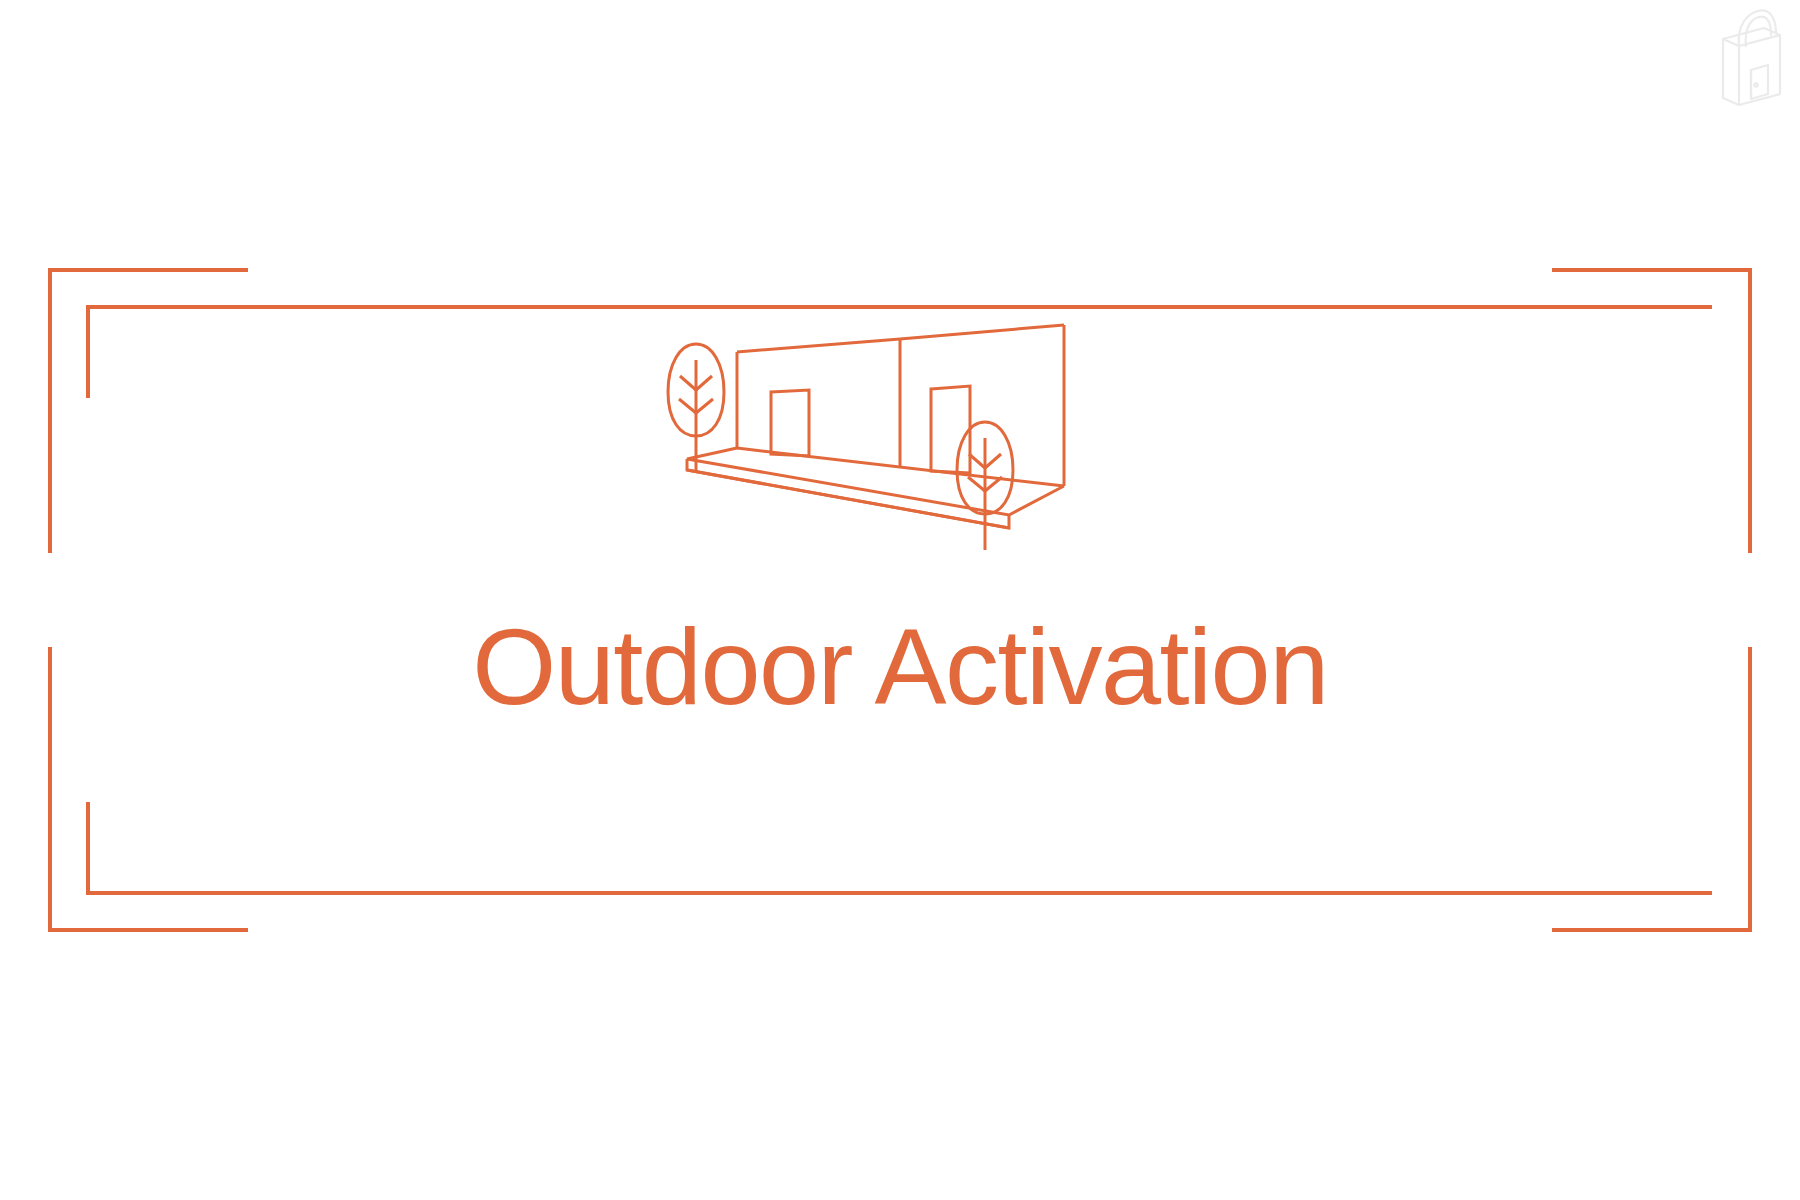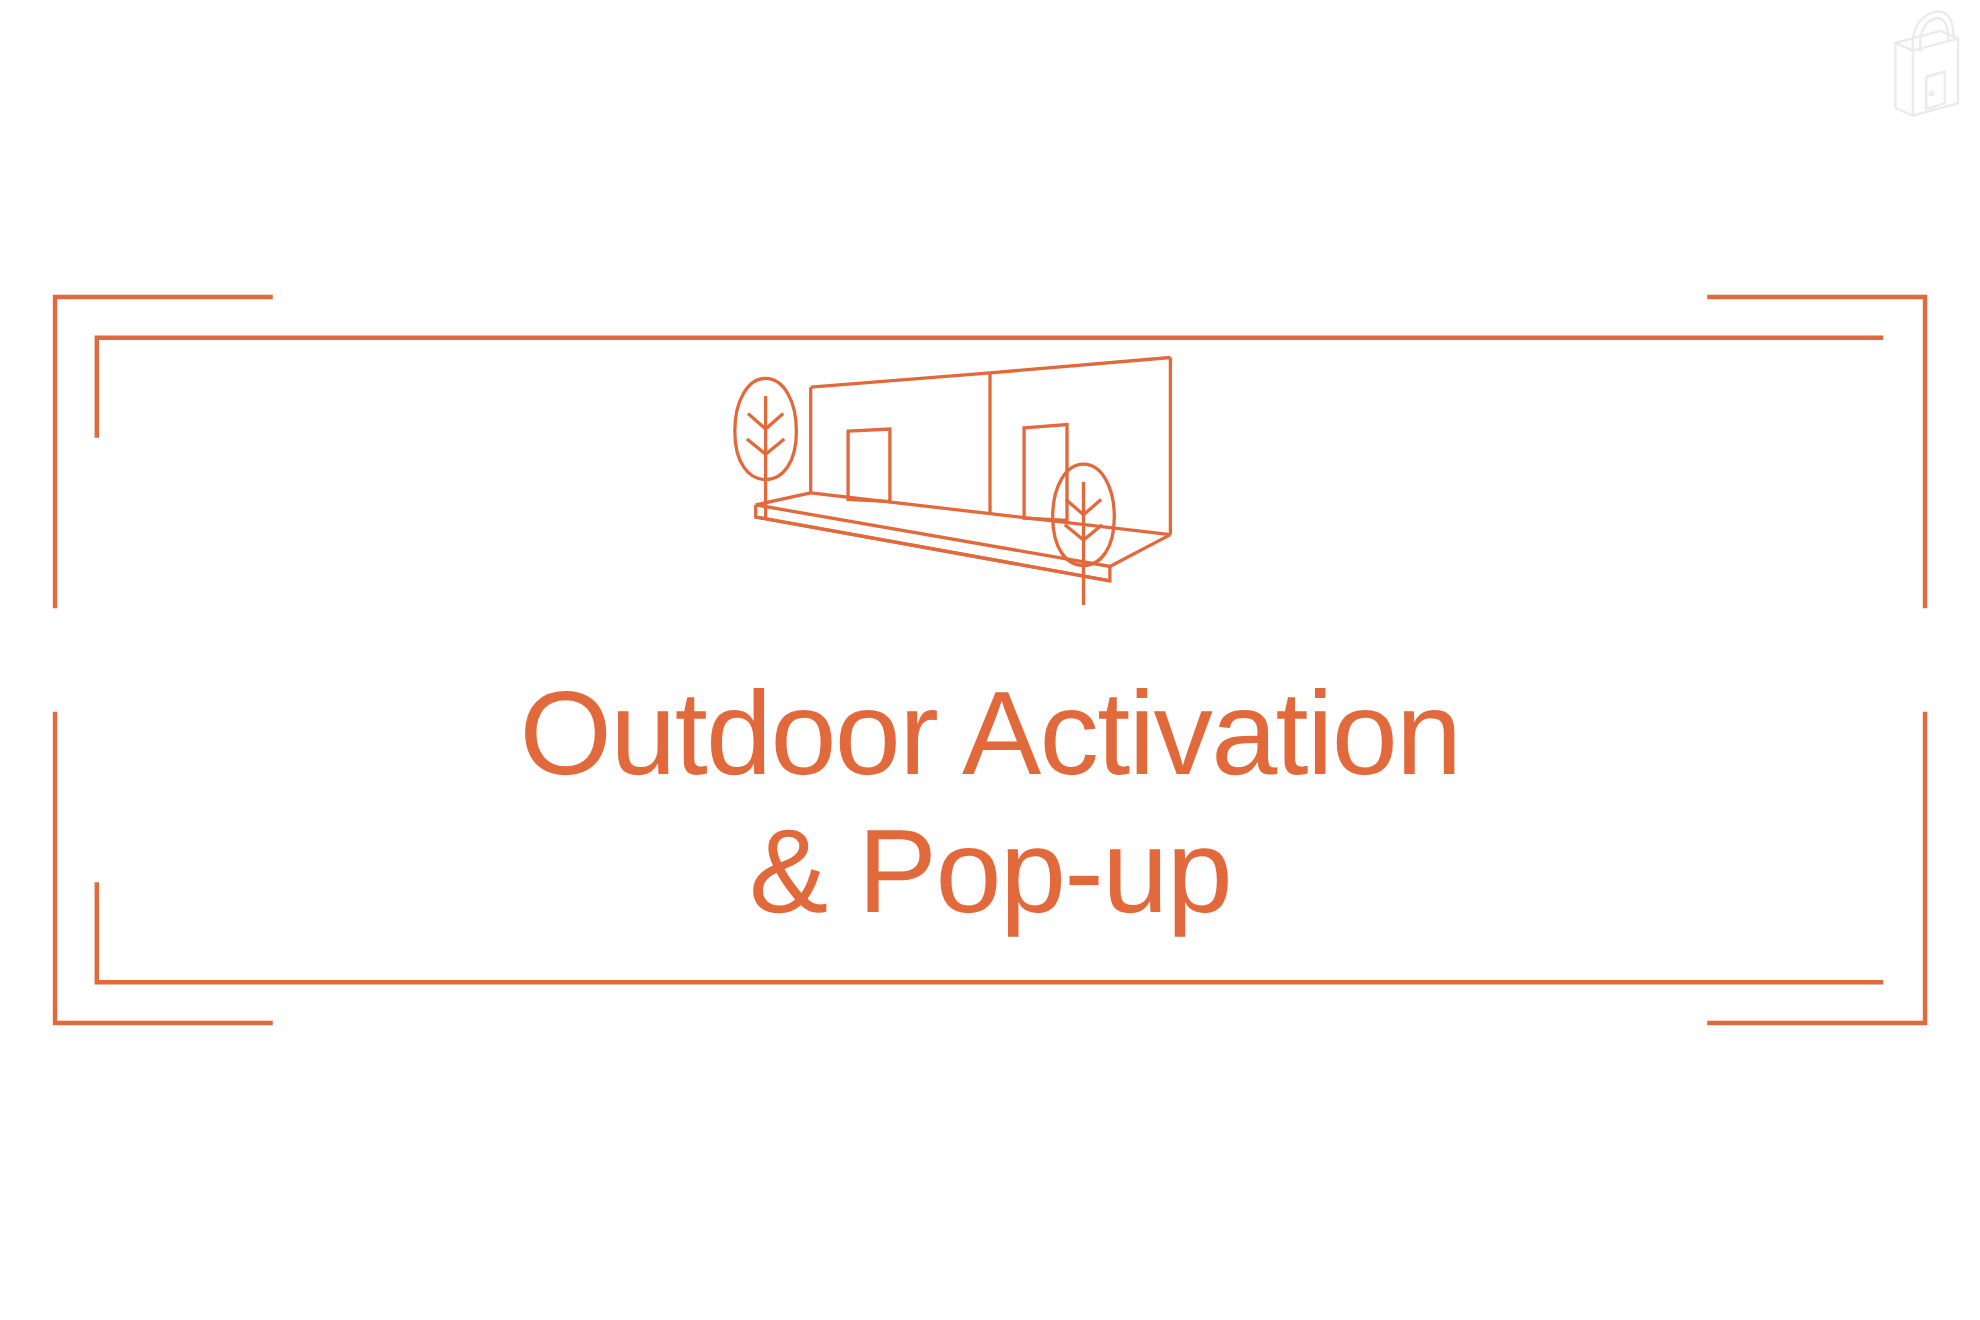--- a/index.html
+++ b/index.html
@@ -154,16 +154,15 @@
           <path d="M 308 177 L 325 191"></path>
           <path d="M 342 177 L 325 191"></path>
         </g>
 
       </g>
     </svg>
   </div>
 
   <div class="title-block">
     <span class="title-line">Outdoor Activation</span>
-    <span class="title-line">&amp; Pop-up</span>
   </div>
 
 </div>
 
 </body></html>

